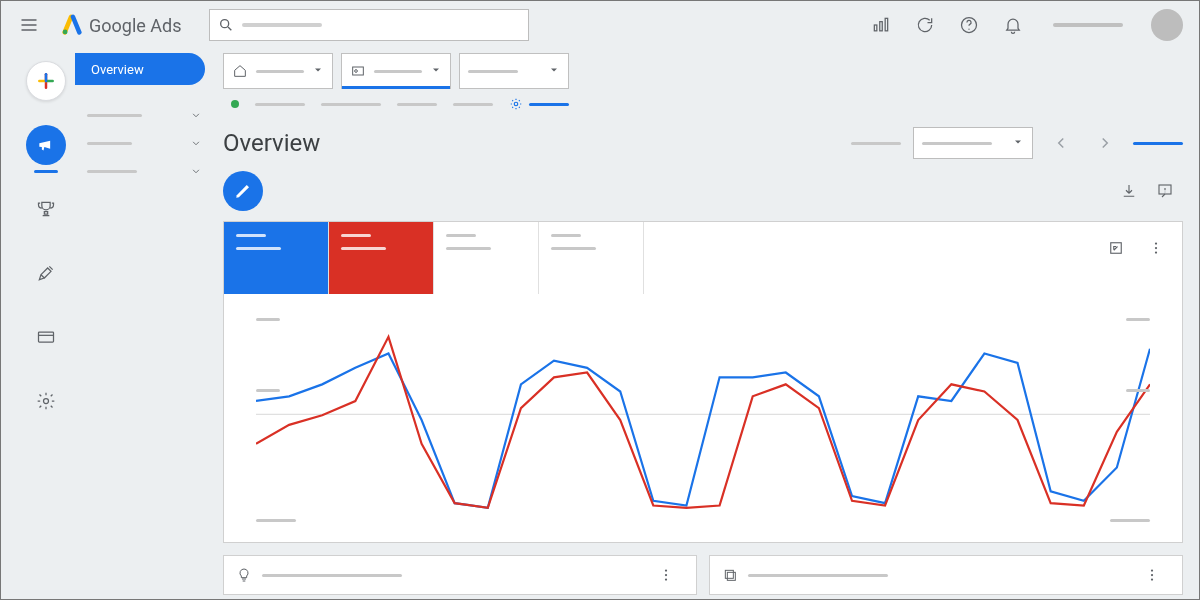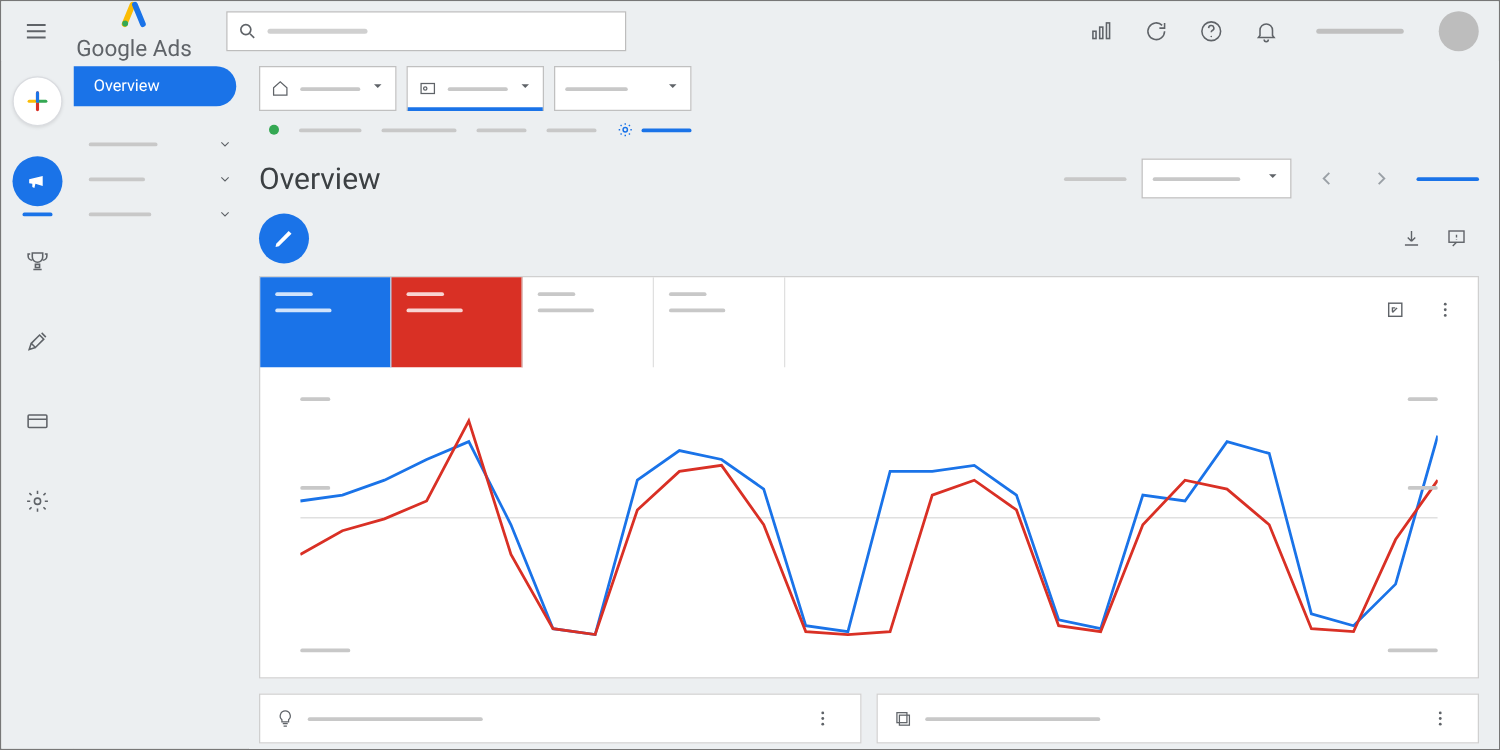--- a/index.html
+++ b/index.html
@@ -1,32 +1,32 @@
 <!DOCTYPE html>
 <html><head>
 <meta charset="utf-8">
 <style>
 * { box-sizing: border-box; margin: 0; padding: 0; }
 body { font-family: 'Google Sans', Roboto, Arial, sans-serif; background: #eceff1; color: #3c4043; font-size: 13px; overflow: hidden; }
 .app { width: 1200px; height: 600px; display: flex; flex-direction: column; border: 1px solid #777; }
 .topbar { height: 48px; background: #eceff1; display: flex; align-items: center; padding: 0 8px; gap: 8px; }
 .hamburger { width: 40px; height: 40px; display: flex; align-items: center; justify-content: center; cursor: pointer; border-radius: 50%; }
 .hamburger svg { width: 20px; height: 20px; fill: #5f6368; }
-.logo { display: flex; align-items: center; gap: 6px; padding: 0 4px; flex-direction: column; }
+.logo { display: flex; align-items: center; gap: 6px; padding: 0 4px; }
 .logo-text { font-size: 18px; color: #5f6368; font-weight: 400; }
 .searchbox { width: 320px; height: 32px; border: 1px solid #bdbdbd; background: #fff; display: flex; align-items: center; padding: 0 8px; gap: 8px; margin-left: 16px; }
 .searchbox svg { width: 16px; height: 16px; fill: #5f6368; }
 .search-placeholder { flex: 1; height: 4px; background: #d0d0d0; border-radius: 2px; max-width: 80px; }
 .topbar-spacer { flex: 1; }
 .top-icons { display: flex; align-items: center; gap: 4px; }
 .top-icon { width: 40px; height: 40px; display: flex; align-items: center; justify-content: center; cursor: pointer; border-radius: 50%; }
 .top-icon svg { width: 20px; height: 20px; fill: none; stroke: #5f6368; stroke-width: 1.5; }
 .top-line { width: 70px; height: 4px; background: #c0c0c0; border-radius: 2px; margin: 0 12px; }
 .avatar { width: 32px; height: 32px; border-radius: 50%; background: #bdbdbd; margin: 0 8px; cursor: pointer; }
-.body { flex: 1; display: flex; overflow: hidden; }
+.body { flex: 1; display: flex; overflow: hidden; margin-left: 16px; }
 .rail { width: 58px; background: #eceff1; display: flex; flex-direction: column; align-items: center; padding-top: 12px; gap: 24px; }
 .fab { width: 40px; height: 40px; border-radius: 50%; background: #fff; border: 1px solid #dadce0; display: flex; align-items: center; justify-content: center; cursor: pointer; box-shadow: 0 1px 3px rgba(0,0,0,0.1); }
 .rail-icon { width: 40px; height: 40px; border-radius: 50%; display: flex; align-items: center; justify-content: center; cursor: pointer; position: relative; }
 .rail-icon.active { background: #1a73e8; }
 .rail-icon.active svg { fill: #fff; stroke: #fff; }
 .rail-icon svg { width: 20px; height: 20px; fill: none; stroke: #5f6368; stroke-width: 1.5; }
 .rail-icon.active::after { content: ''; position: absolute; bottom: -8px; width: 24px; height: 3px; background: #1a73e8; border-radius: 2px; }
 .sidepanel { width: 140px; background: #eceff1; padding-top: 4px; }
 .side-pill { background: #1a73e8; color: #fff; height: 32px; border-radius: 0 16px 16px 0; display: flex; align-items: center; padding: 0 16px; font-size: 13px; margin-bottom: 16px; width: 130px; }
 .side-item { height: 28px; display: flex; align-items: center; padding: 0 12px; justify-content: space-between; cursor: pointer; color: #5f6368; font-size: 12px; }

